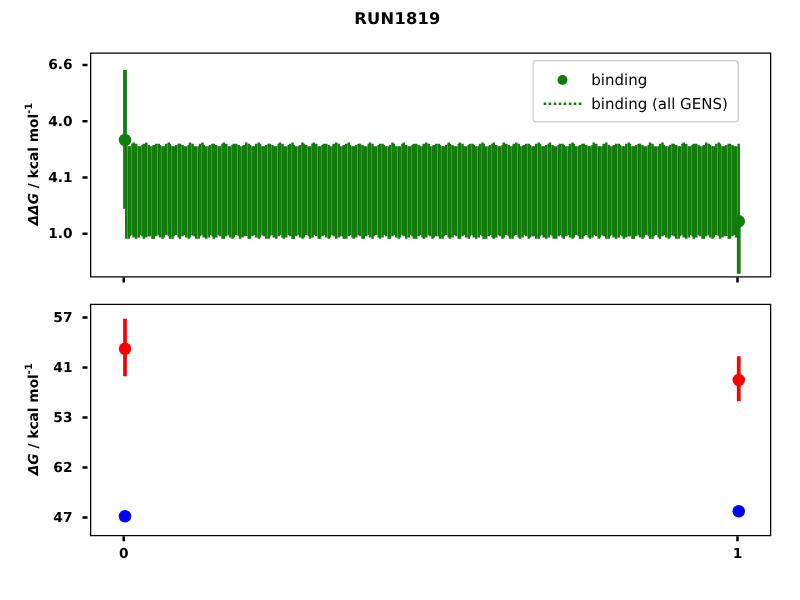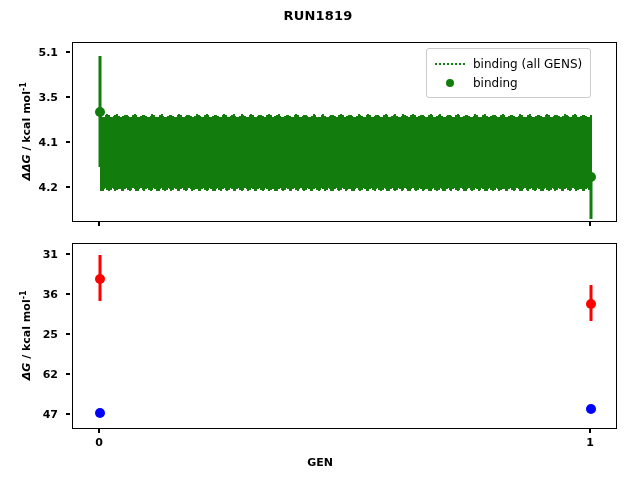--- a/index.html
+++ b/index.html
@@ -175,27 +175,27 @@
 </style>
 </head>
 <body>
 
 <div id="figure">
 
   <div class="title">RUN1819</div>
 
   <div class="ytick-col" id="ytick-col-top">
       <div class="ytick-mark" style="top: 144.1px; left: 40px;"></div>
-      <div class="ytick-label" style="top: 144.9px; right: 8px;">4.2</div>
+      <div class="ytick-label" style="top: 144.9px; right: 8px;">1.0</div>
       <div class="ytick-mark" style="top: 99.1px; left: 40px;"></div>
       <div class="ytick-label" style="top: 99.9px; right: 8px;">4.1</div>
       <div class="ytick-mark" style="top: 54.1px; left: 40px;"></div>
-      <div class="ytick-label" style="top: 54.9px; right: 8px;">3.5</div>
+      <div class="ytick-label" style="top: 54.9px; right: 8px;">4.0</div>
       <div class="ytick-mark" style="top: 9.1px; left: 40px;"></div>
-      <div class="ytick-label" style="top: 9.9px; right: 8px;">5.1</div>
+      <div class="ytick-label" style="top: 9.9px; right: 8px;">6.6</div>
     </div>
   <div class="ylabel" id="ylabel-top" style="width: 180px; left: -64px; top: 124px;"><i>ΔΔG</i> / kcal mol<sup>-1</sup></div>
 
   <div class="axes" id="axes-top">
       <div class="denseband" style="left: 0px; top: 0px; width: 545px; height: 180px;">
         <div class="dense-col" style="left: 27.0045px; top: 72.9804px; height: 74.7334px; background: rgb(18, 125, 12);"></div>
         <div class="dense-col" style="left: 28.6045px; top: 74.2832px; height: 73.6451px; background: rgb(18, 125, 12);"></div>
         <div class="dense-col" style="left: 30.2045px; top: 74.0249px; height: 71.9817px; background: rgb(18, 125, 12);"></div>
         <div class="dense-col" style="left: 31.8045px; top: 72.497px; height: 72.7938px; background: rgb(18, 125, 12);"></div>
         <div class="dense-col" style="left: 33.4045px; top: 71.4239px; height: 75.6019px; background: rgb(18, 125, 12);"></div>
@@ -504,60 +504,59 @@
       </div>
       <div class="errbar" style="left: 27.0045px; top: 12.6px; height: 111.6px; background: rgb(18, 125, 12);"></div>
       <div class="marker" title="binding" style="left: 27.0045px; top: 69.3px; background: rgb(18, 125, 12);"></div>
       <div class="errbar" style="left: 517.995px; top: 134.1px; height: 42.3px; background: rgb(18, 125, 12);"></div>
       <div class="marker" title="binding" style="left: 517.995px; top: 134.1px; background: rgb(18, 125, 12);"></div>
     </div>
 
   <div class="legend" id="legend-top" style="left: 426px; top: 48px;">
       <div class="legend-row">
         <span class="legend-handle">
+          <span class="legend-dot" style="background: rgb(18, 125, 12);"></span>
+        </span>
+        <span class="legend-label">binding</span>
+      </div>
+      <div class="legend-row">
+        <span class="legend-handle">
           <span class="legend-dotted" style="border-top-color: rgb(18, 125, 12);"></span>
         </span>
         <span class="legend-label">binding (all GENS)</span>
-      </div>
-      <div class="legend-row">
-        <span class="legend-handle">
-          <span class="legend-dot" style="background: rgb(18, 125, 12);"></span>
-        </span>
-        <span class="legend-label">binding</span>
       </div>
     </div>
 
   <div class="ytick-col" id="ytick-col-bottom">
       <div class="ytick-mark" style="top: 170.033px; left: 40px;"></div>
       <div class="ytick-label" style="top: 170.833px; right: 8px;">47</div>
       <div class="ytick-mark" style="top: 130.118px; left: 40px;"></div>
       <div class="ytick-label" style="top: 130.918px; right: 8px;">62</div>
       <div class="ytick-mark" style="top: 90.2043px; left: 40px;"></div>
-      <div class="ytick-label" style="top: 91.0043px; right: 8px;">25</div>
+      <div class="ytick-label" style="top: 91.0043px; right: 8px;">53</div>
       <div class="ytick-mark" style="top: 50.2901px; left: 40px;"></div>
-      <div class="ytick-label" style="top: 51.0901px; right: 8px;">36</div>
+      <div class="ytick-label" style="top: 51.0901px; right: 8px;">41</div>
       <div class="ytick-mark" style="top: 10.376px; left: 40px;"></div>
-      <div class="ytick-label" style="top: 11.176px; right: 8px;">31</div>
+      <div class="ytick-label" style="top: 11.176px; right: 8px;">57</div>
     </div>
   <div class="ylabel" id="ylabel-bottom" style="width: 186px; left: -67px; top: 328px;"><i>ΔG</i> / kcal mol<sup>-1</sup></div>
 
   <div class="axes" id="axes-bottom">
       <div class="errbar" style="left: 27.0045px; top: 11.176px; height: 45.9013px; background: rgb(255, 0, 0);"></div>
       <div class="marker" title="complex" style="left: 27.0045px; top: 35.1245px; background: rgb(255, 0, 0);"></div>
       <div class="errbar" style="left: 517.995px; top: 41.1116px; height: 35.9227px; background: rgb(255, 0, 0);"></div>
       <div class="marker" title="complex" style="left: 517.995px; top: 59.8712px; background: rgb(255, 0, 0);"></div>
       <div class="errbar" style="left: 27.0045px; top: 166.841px; height: 3.99142px; background: rgb(0, 0, 255);"></div>
       <div class="marker" title="solvent" style="left: 27.0045px; top: 168.837px; background: rgb(0, 0, 255);"></div>
       <div class="errbar" style="left: 517.995px; top: 160.854px; height: 7.98283px; background: rgb(0, 0, 255);"></div>
       <div class="marker" title="solvent" style="left: 517.995px; top: 164.845px; background: rgb(0, 0, 255);"></div>
     </div>
 
 
   <div id="xticks-bottom"></div>
-  <div class="xlabel" id="xlabel" style="top: 456px;">GEN</div>
 
 <div class="xtick-mark" style="left: 98.2045px; top: 222px;"></div>
     <div class="xtick-mark" style="left: 589.195px; top: 222px;"></div>
     <div class="xtick-mark" style="left: 98.2045px; top: 429px;"></div>
     <div class="xtick-label" style="left: 99.0045px; top: 436px;">0</div>
     <div class="xtick-mark" style="left: 589.195px; top: 429px;"></div>
     <div class="xtick-label" style="left: 589.995px; top: 436px;">1</div>
   </div>
 
 </body></html>

